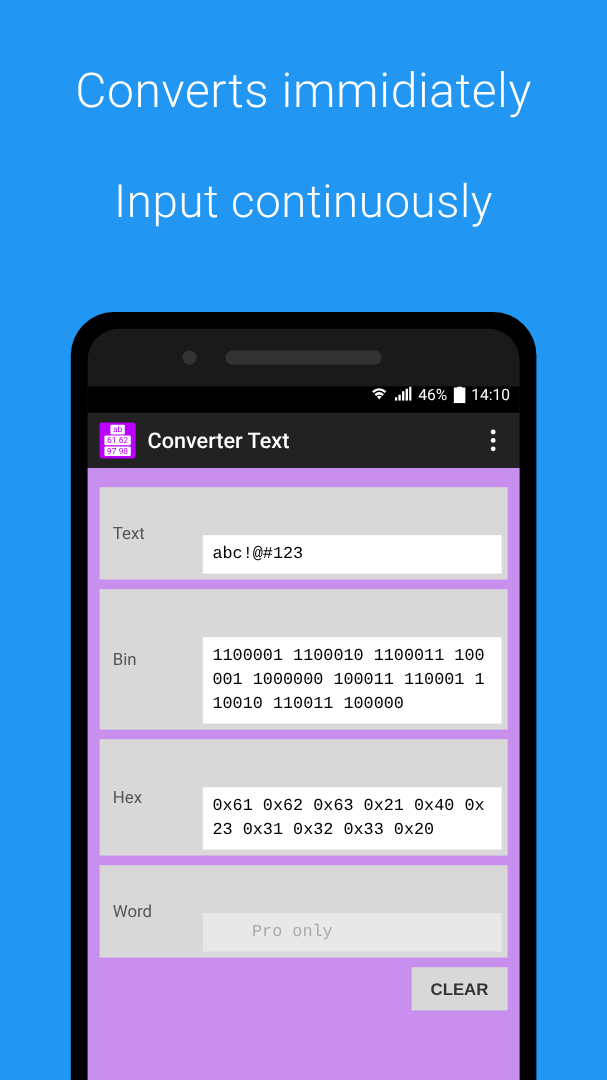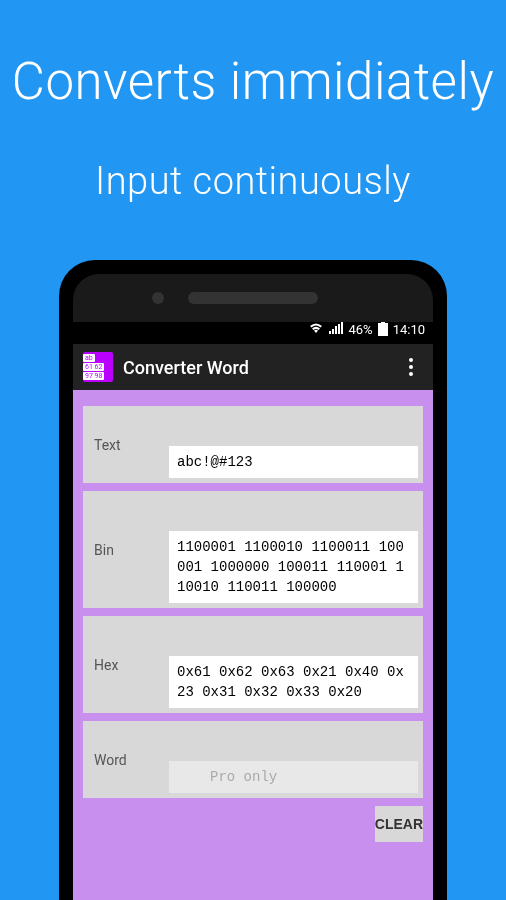--- a/index.html
+++ b/index.html
@@ -9,21 +9,21 @@
     background: #2196f3;
     font-family: -apple-system, "Segoe UI", Roboto, sans-serif;
     overflow: hidden;
     position: relative;
   }
   .promo-text {
     color: #fff;
     text-align: center;
     font-weight: 300;
   }
-  .promo1 { font-size: 51px; margin-top: 52px; letter-spacing: 0.5px; }
+  .promo1 { font-size: 40px; margin-top: 52px; letter-spacing: 0.5px; }
   .promo2 { font-size: 38px; margin-top: 48px; letter-spacing: 0.5px; }
 
   .phone {
     position: absolute;
     left: 50%;
     transform: translateX(-50%);
     top: 260px;
     width: 388px;
     background: #000;
     border-radius: 36px 36px 0 0;
@@ -77,21 +77,21 @@
     gap: 10px;
   }
   .app-icon {
     width: 30px;
     height: 30px;
     background: #ba00ff;
     border-radius: 2px;
     display: flex;
     flex-direction: column;
     justify-content: center;
-    align-items: flex-start;
+    align-items: center;
     font-size: 7px;
     line-height: 8px;
     color: #ba00ff;
   }
   .app-icon span {
     background: #fff;
     padding: 0 2px;
     margin: 0.5px 0;
     border-radius: 1px;
     display: block;
@@ -157,21 +157,21 @@
     padding-left: 41px;
   }
   .button-row {
     display: flex;
     justify-content: flex-end;
     margin-top: 4px;
   }
   .clear-btn {
     background: #d8d8d8;
     border: none;
-    padding: 10px 0;
+    padding: 10px 16px;
     font-size: 14px;
     font-weight: 600;
     color: #333;
     cursor: pointer;
   }
 </style>
 </head>
 <body>
 
 <div class="promo-text promo1">Converts immidiately</div>
@@ -195,21 +195,21 @@
           </svg>
         <span>14:10</span>
       </div>
 
       <div class="appbar">
         <div class="app-icon">
           <span>ab</span>
           <span>61 62</span>
           <span>97 98</span>
         </div>
-        <div class="app-title">Converter Word</div>
+        <div class="app-title">Converter Text</div>
         <div class="overflow">
           <div></div>
             <div></div>
             <div></div>
         </div>
       </div>
 
       <div class="content">
 
         <div class="row">

